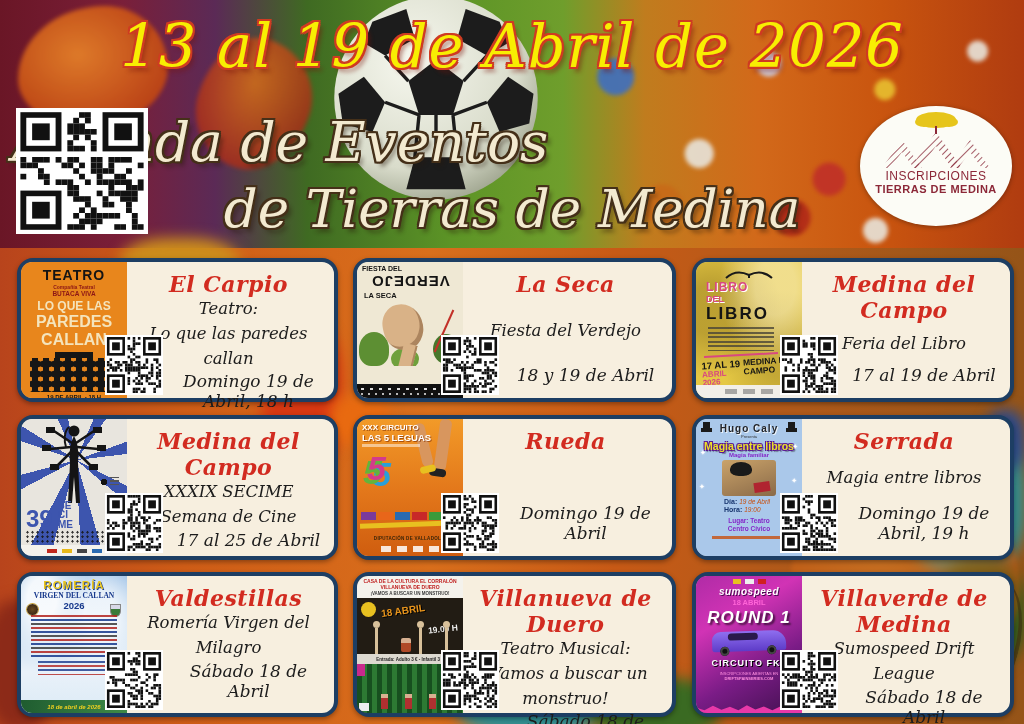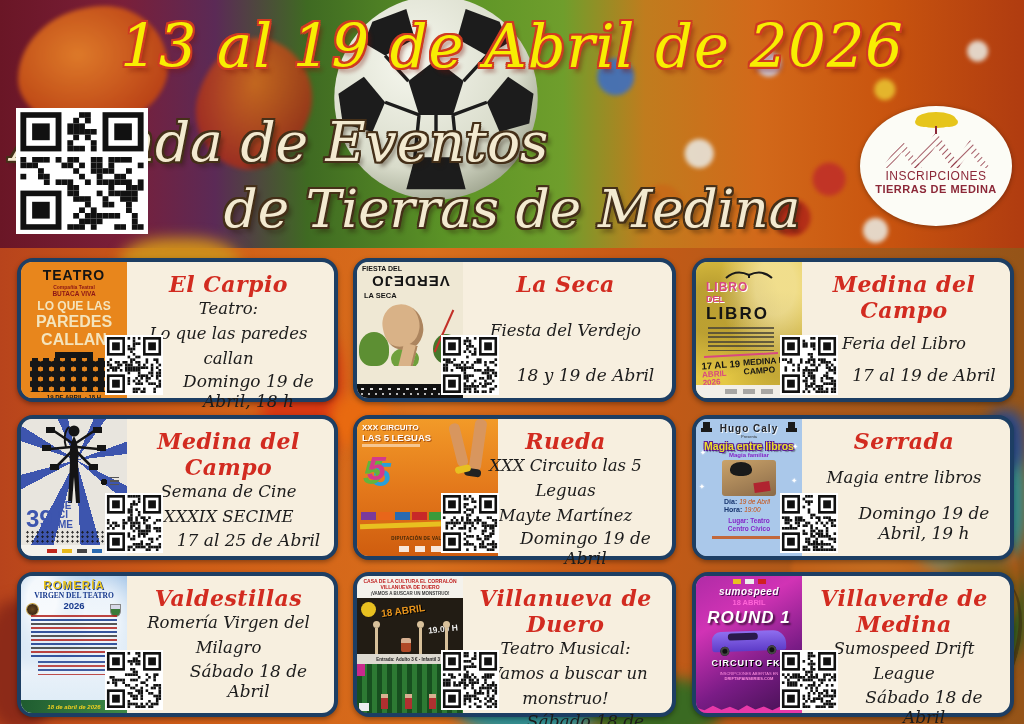--- a/index.html
+++ b/index.html
@@ -118,21 +118,21 @@
   .p4-sil{position:absolute;left:50%;transform:translateX(-50%);top:2px;}
   .p4-39{position:absolute;left:5px;bottom:28px;font-size:24px;font-weight:900;color:#3d55ae;line-height:.8;}
   .p4-se{position:absolute;left:37px;bottom:27px;font-size:10px;font-weight:900;color:#3d55ae;line-height:.95;}
   .p4-noise{position:absolute;left:4px;right:4px;bottom:13px;height:13px;background-image:radial-gradient(#141414 1px,transparent 1.4px);background-size:5px 4.5px;opacity:.85;}
   .p4-badge{position:absolute;right:6px;top:56px;width:22px;height:14px;
     background-image:radial-gradient(circle at 5px 7px,#141414 3px,transparent 3.4px),repeating-linear-gradient(180deg,#555 0 1.5px,transparent 1.5px 3.5px);
     background-size:10px 14px,9px 10px;background-position:0 0,11px 2px;background-repeat:no-repeat;}
   .p4-strip{position:absolute;bottom:0;height:11px;left:0;right:0;background:#f4f2ec;display:flex;gap:5px;align-items:center;justify-content:center;}
   .p4-strip span{width:10px;height:4px;display:inline-block;}
   
-  .p5{background:linear-gradient(180deg,#f29a28,#e2761a 55%,#cf5d0f);padding-left:35px;}
+  .p5{background:linear-gradient(180deg,#f29a28,#e2761a 55%,#cf5d0f);}
   .p5-leg1{position:absolute;right:14px;top:0;width:12px;height:52px;background:#d8965e;transform:rotate(8deg);border-radius:5px;}
   .p5-leg1::after{content:"";position:absolute;bottom:-6px;left:-4px;width:17px;height:8px;background:#222;border-radius:4px;}
   .p5-leg2{position:absolute;right:34px;top:4px;width:11px;height:44px;background:#d8965e;transform:rotate(-14deg);border-radius:5px;}
   .p5-leg2::after{content:"";position:absolute;bottom:-6px;left:-4px;width:16px;height:7px;background:#e8c020;border-radius:4px;}
   .p5-t1{position:absolute;left:5px;top:4px;font-size:8px;font-weight:900;color:#fff;text-shadow:1px 1px 0 rgba(120,40,0,.6);}
   .p5-t2{position:absolute;left:5px;top:13px;font-size:9.5px;font-weight:900;color:#fff;text-shadow:1px 1px 0 rgba(120,40,0,.6);}
   .p5-subbar{position:absolute;left:5px;top:25px;width:58px;height:3px;background:rgba(255,255,255,.5);}
   .p5-fives{position:absolute;left:8px;top:32px;width:54px;height:44px;font-style:italic;font-weight:900;font-size:34px;line-height:1;}
   .p5-fives span{position:absolute;}
   .f-b{left:7px;top:6px;color:#2a9fd8;}
@@ -896,22 +896,22 @@
       <div class="p4-strip">
         <span style="background:#c0281c"></span>
         <span style="background:#e8b818"></span>
         <span style="background:#444"></span>
         <span style="background:#2a6ab0"></span>
       </div>
     </div>
     <div class="ctext">
       <div class="town">Medina del Campo</div>
       <div class="elines">
+        <div>XXXIX SECIME</div>
         <div>Semana de Cine</div>
-        <div>XXXIX SECIME</div>
       </div>
       <div class="edate">17 al 25 de Abril</div>
     </div>
     <div class="qr"><svg viewBox="0 0 90 90" width="100%" height="100%" preserveAspectRatio="none">
           <rect width="90" height="90" fill="#fff"></rect>
           <rect x="35" y="3" width="4" height="4" fill="#111"></rect>
           <rect x="39" y="3" width="4" height="4" fill="#111"></rect>
           <rect x="43" y="3" width="4" height="4" fill="#111"></rect>
           <rect x="47" y="3" width="4" height="4" fill="#111"></rect>
           <rect x="51" y="3" width="4" height="4" fill="#111"></rect>
@@ -1059,24 +1059,20 @@
       <div class="p5-org">DIPUTACIÓN DE VALLADOLID</div>
       <div class="p5-logos">
         <span></span>
         <span></span>
         <span></span>
         <span></span>
       </div>
     </div>
     <div class="ctext">
       <div class="town">Rueda</div>
-      <div class="elines">
-        <div>XXX Circuito las 5 Leguas</div>
-        <div>Mayte Martínez</div>
-      </div>
       <div class="edate">Domingo 19 de Abril</div>
     </div>
     <div class="qr"><svg viewBox="0 0 90 90" width="100%" height="100%" preserveAspectRatio="none">
           <rect width="90" height="90" fill="#fff"></rect>
           <rect x="35" y="3" width="4" height="4" fill="#111"></rect>
           <rect x="43" y="3" width="4" height="4" fill="#111"></rect>
           <rect x="35" y="7" width="4" height="4" fill="#111"></rect>
           <rect x="39" y="7" width="4" height="4" fill="#111"></rect>
           <rect x="47" y="7" width="4" height="4" fill="#111"></rect>
           <rect x="47" y="11" width="4" height="4" fill="#111"></rect>
@@ -1360,21 +1356,21 @@
           <rect x="67" y="11" width="12" height="12" fill="#111"></rect>
           <rect x="3" y="59" width="28" height="28" fill="#111"></rect>
           <rect x="7" y="63" width="20" height="20" fill="#fff"></rect>
           <rect x="11" y="67" width="12" height="12" fill="#111"></rect>
         </svg></div>
   </div>
 
   <div class="card c1 r3">
     <div class="poster p7">
       <div class="p7-t1">ROMERÍA</div>
-      <div class="p7-t2">VIRGEN DEL TEATRO</div>
+      <div class="p7-t2">VIRGEN DEL CALLAN</div>
       <div class="p7-t3">2026</div>
       <span class="p7-badge"></span>
       <span class="p7-shield"></span>
       <div class="p7-lines"></div>
       <div class="p7-lines2"></div>
       <div class="p7-foot">
           <span>18 de abril de 2026</span>
         </div>
     </div>
     <div class="ctext">

